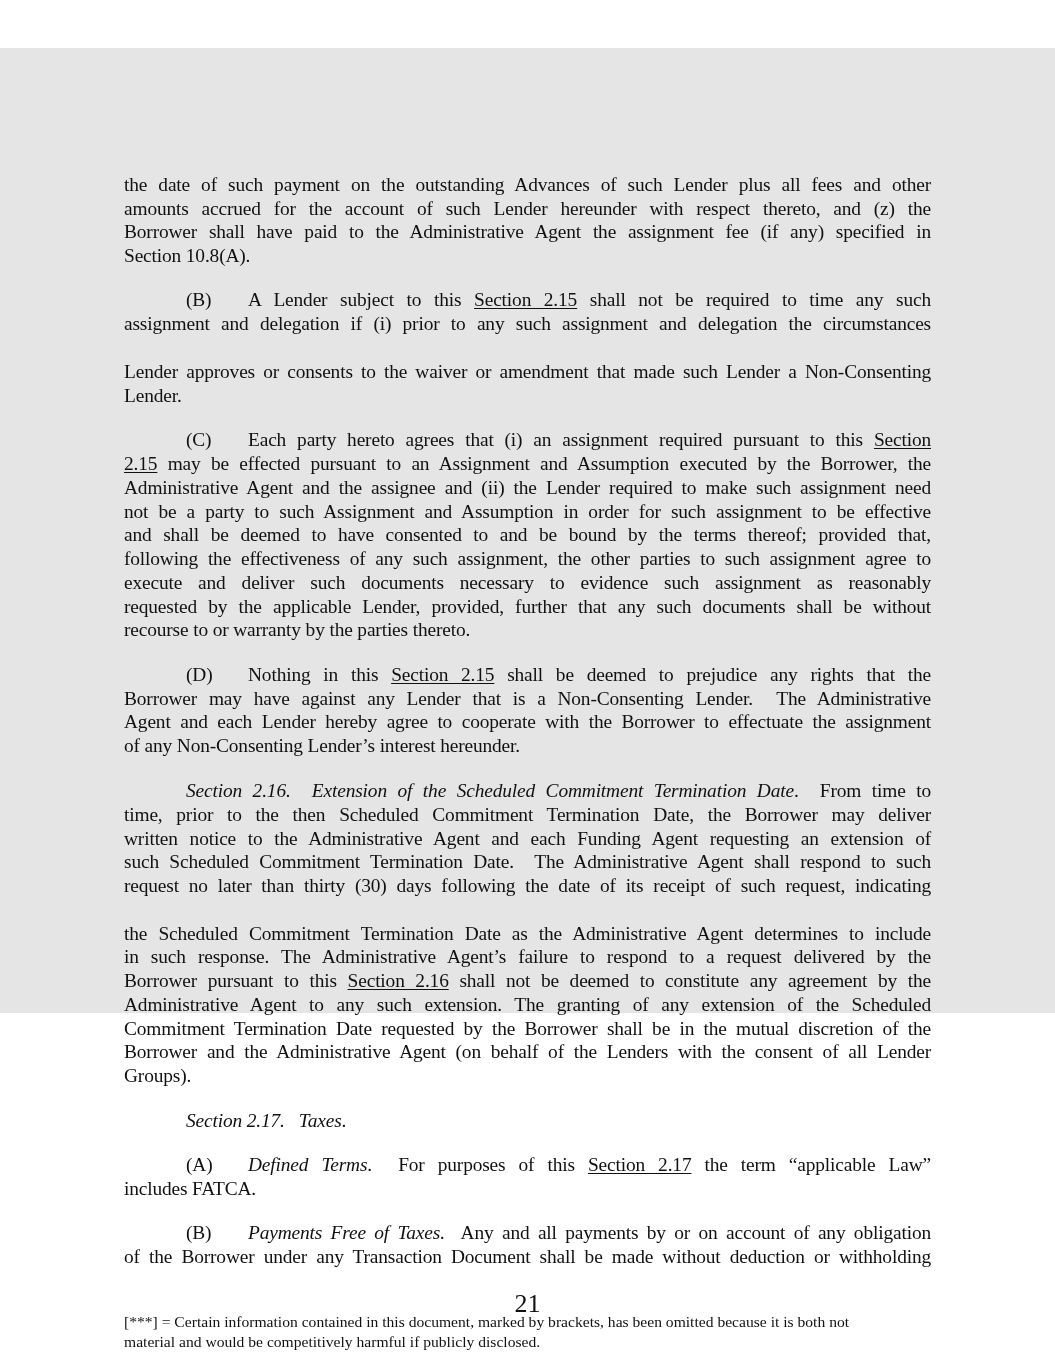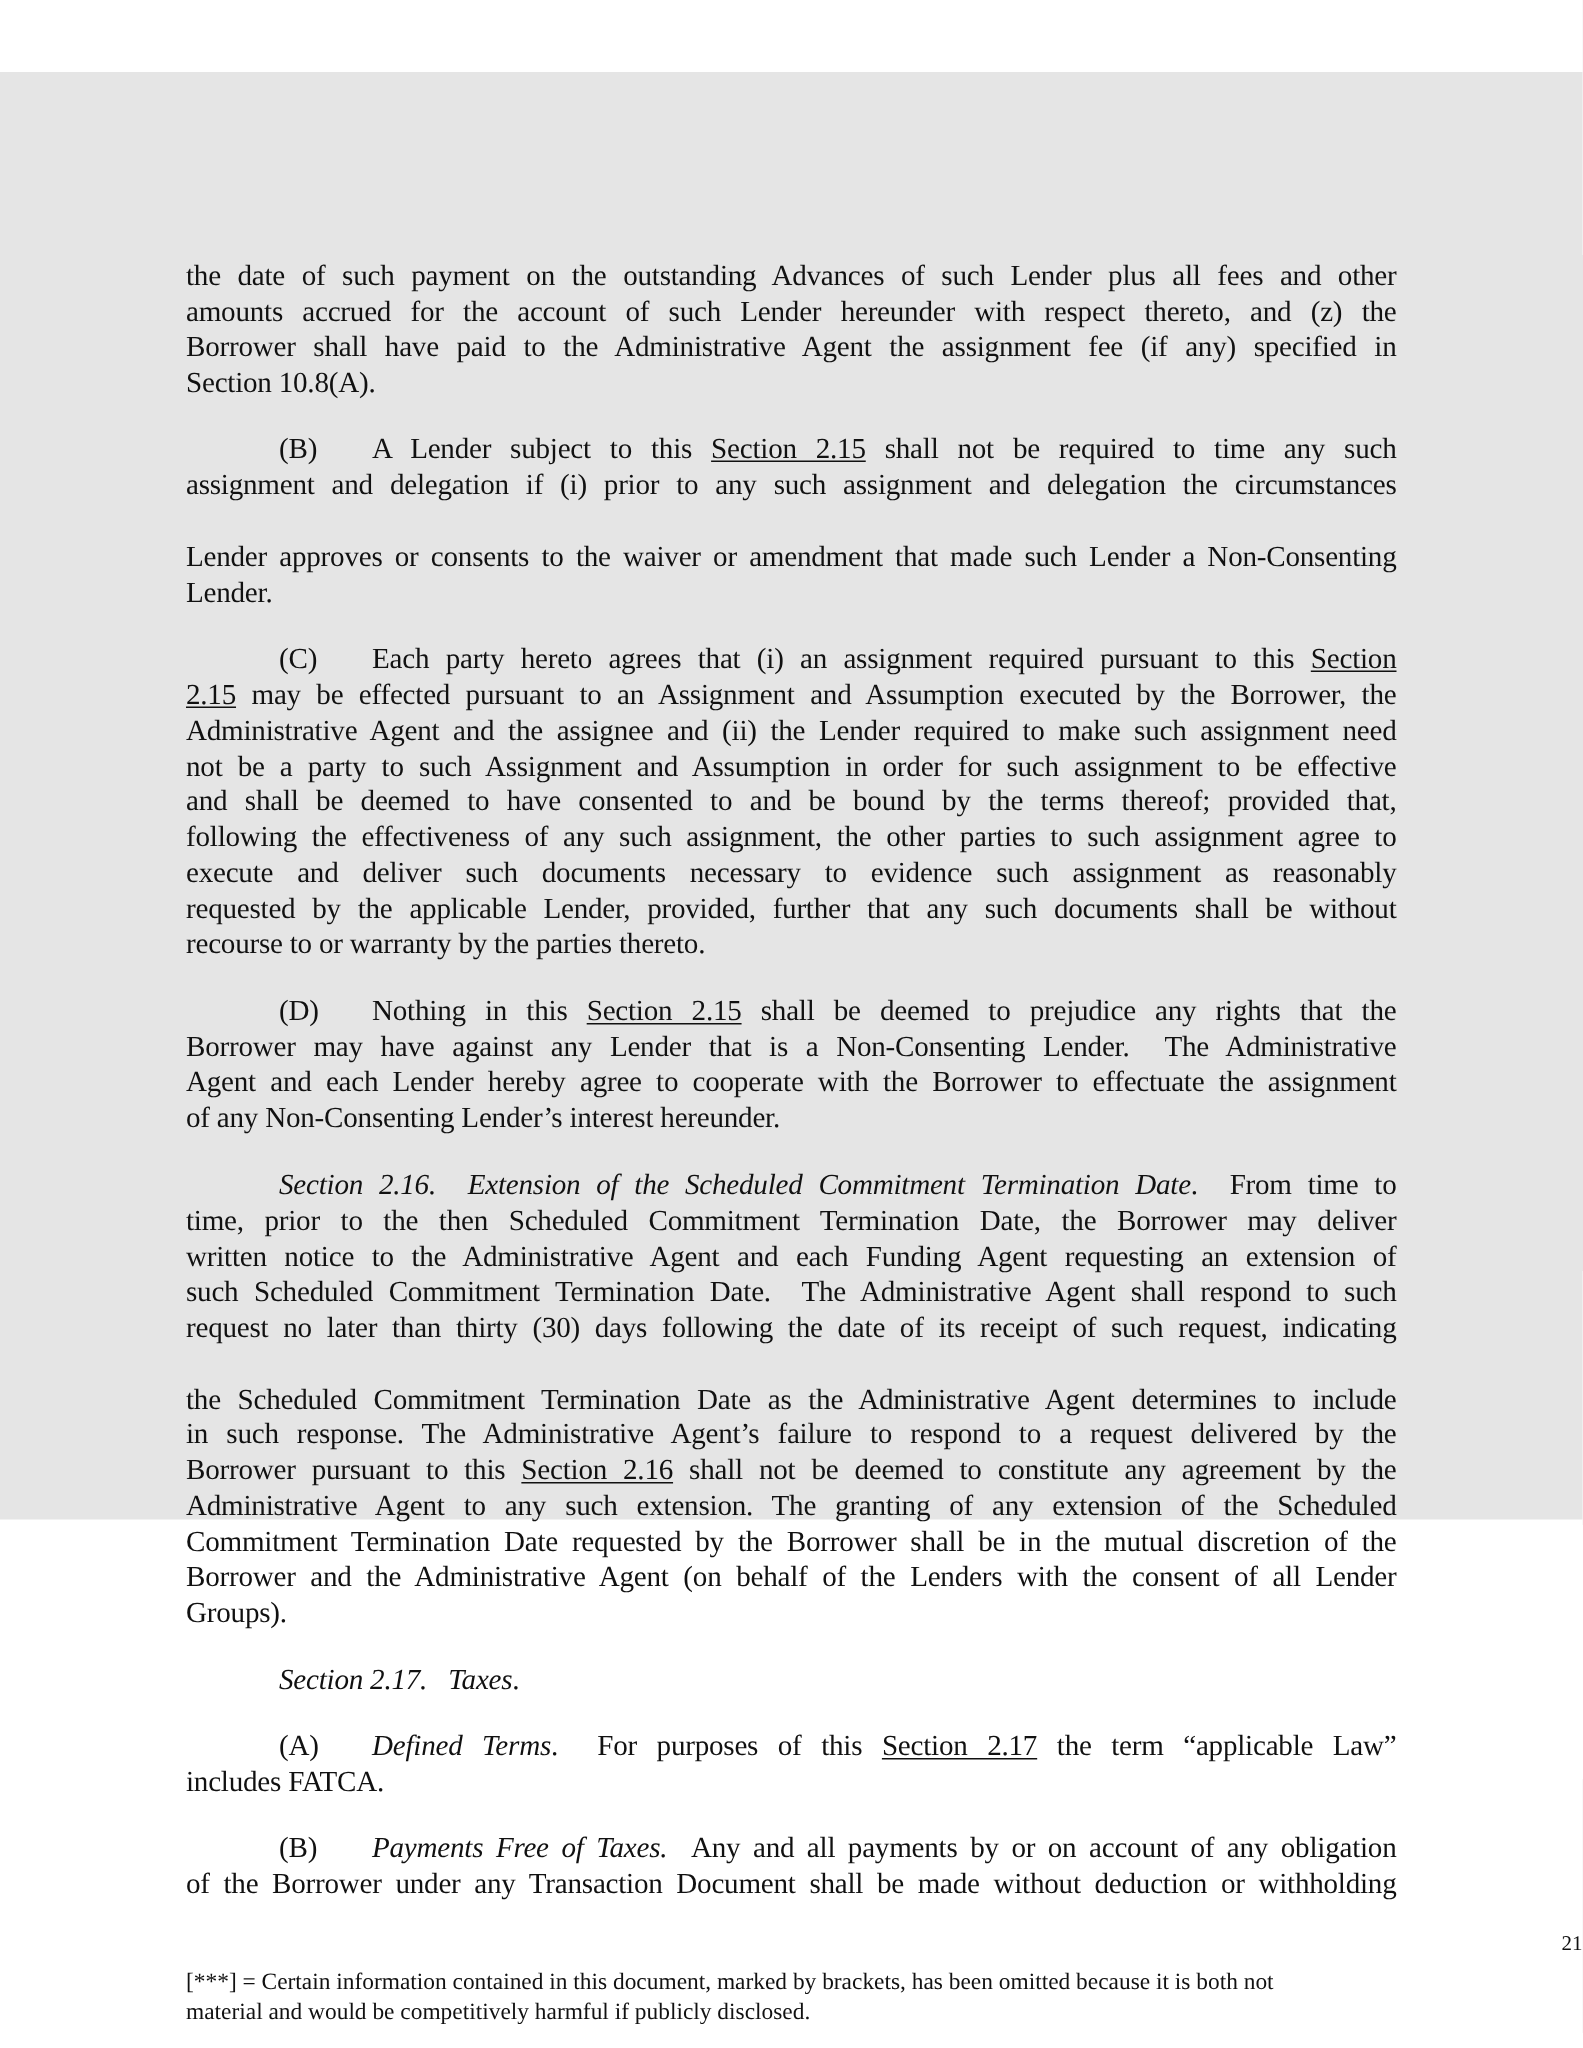--- a/index.html
+++ b/index.html
@@ -19,22 +19,22 @@
     text-align-last: justify;
     letter-spacing: -0.15px;
   }
   .line.last { text-align-last: left; }
   .line.indent { left: 186px; width: 745px; }
   .lbl { display: inline-block; width: 62px; }
   .u { text-decoration: underline; text-underline-offset: 2px; text-decoration-thickness: 1px; }
   .i { font-style: italic; }
   .pagenum {
     position: absolute; left: 0; width: 1055px; top: 1241px;
-    text-align: right;
-    font-family: "Liberation Serif", serif; font-size: 14px; color: #111;
+    text-align: center;
+    font-family: "Liberation Serif", serif; font-size: 26px; color: #111;
   }
   .foot {
     position: absolute; left: 124px; width: 807px;
     font-family: "Liberation Serif", serif; font-size: 15.6px; line-height: 20px; color: #111;
     white-space: nowrap;
   }
 </style>
 </head>
 <body>
 

